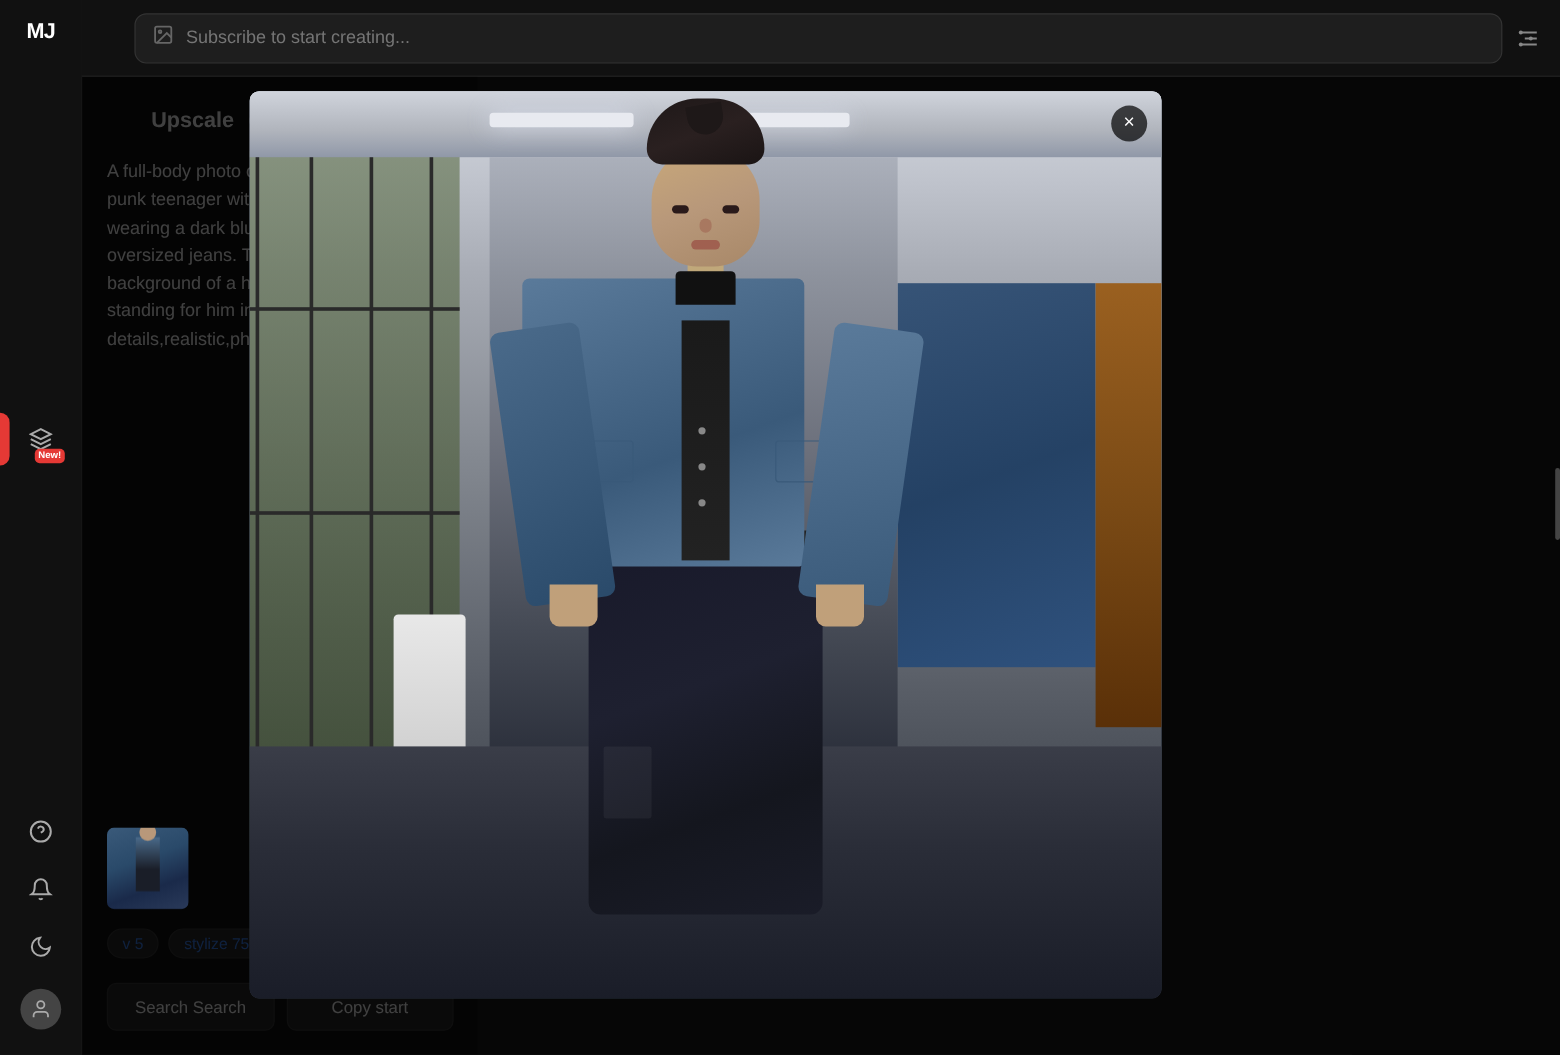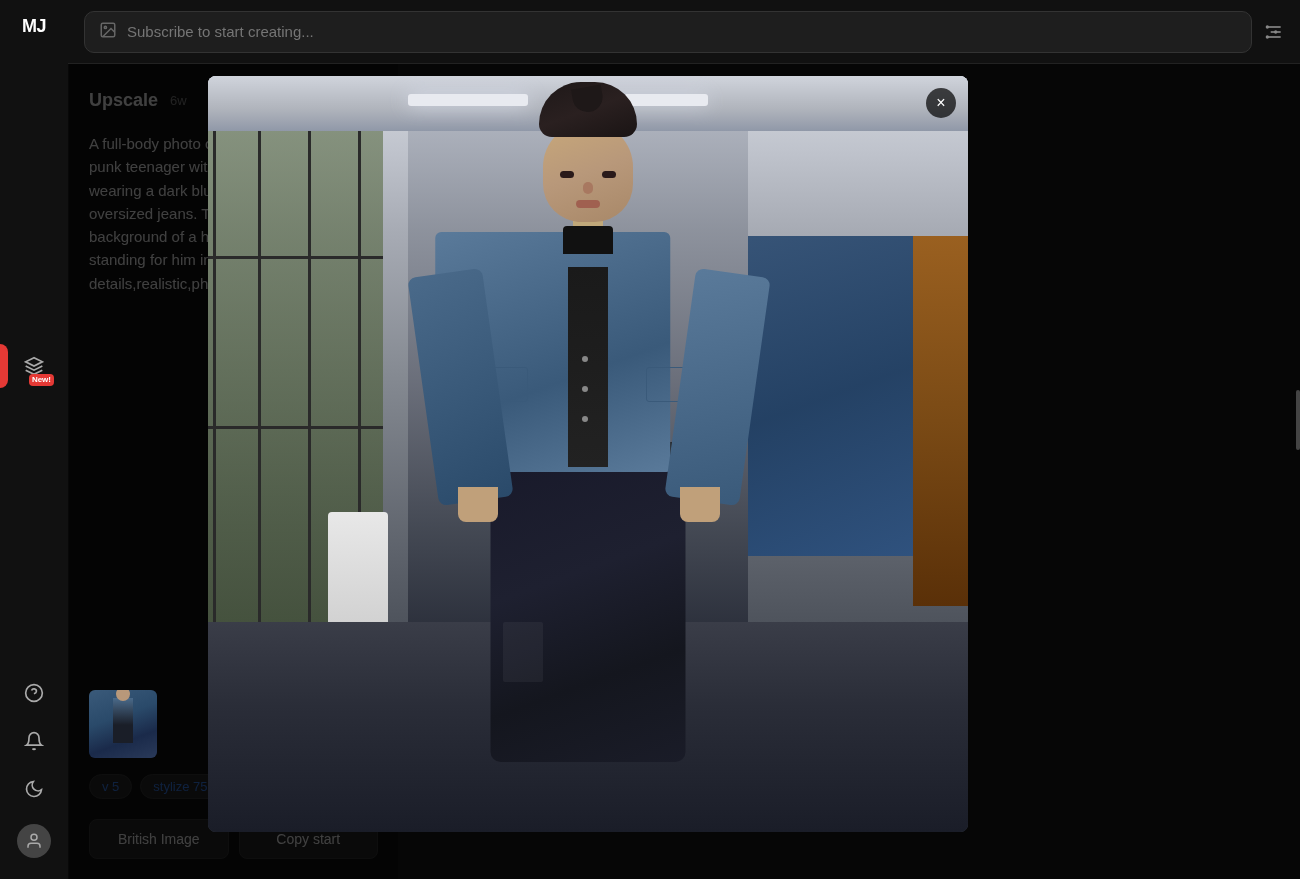--- a/index.html
+++ b/index.html
@@ -96,20 +96,21 @@
     .topbar-input-wrap {
       flex: 1;
       background: #1e1e1e;
       border: 1px solid #333;
       border-radius: 10px;
       height: 42px;
       display: flex;
       align-items: center;
       padding: 0 14px;
       gap: 10px;
+      margin-left: 28px;
     }
     .topbar-input-icon { color: #666; }
     .topbar-input {
       flex: 1;
       background: transparent;
       border: none;
       outline: none;
       color: #666;
       font-size: 15px;
     }
@@ -221,20 +222,21 @@
       display: flex;
       align-items: center;
       gap: 10px;
       margin-bottom: 16px;
     }
 
     .panel-title {
       font-size: 18px;
       font-weight: 600;
       color: #fff;
+      margin-left: 37px;
     }
 
     .panel-timestamp {
       font-size: 13px;
       color: #888;
       margin-left: 2px;
     }
 
     .panel-actions {
       display: flex;
@@ -582,20 +584,20 @@
         </div>
 
         <div class="tags-row">
           <span class="tag">v 5</span>
           <span class="tag">stylize 750</span>
           <span class="tag">iw 2</span>
         </div>
       </div>
 
       <div class="bottom-actions">
-        <button class="btn-action">British Image</button>
+        <button class="btn-action">Search Search</button>
         <button class="btn-action">Copy start</button>
       </div>
 
       <div class="panel-scrollbar"></div>
     </div>
   </div>
 </div>
 
 </body></html>

